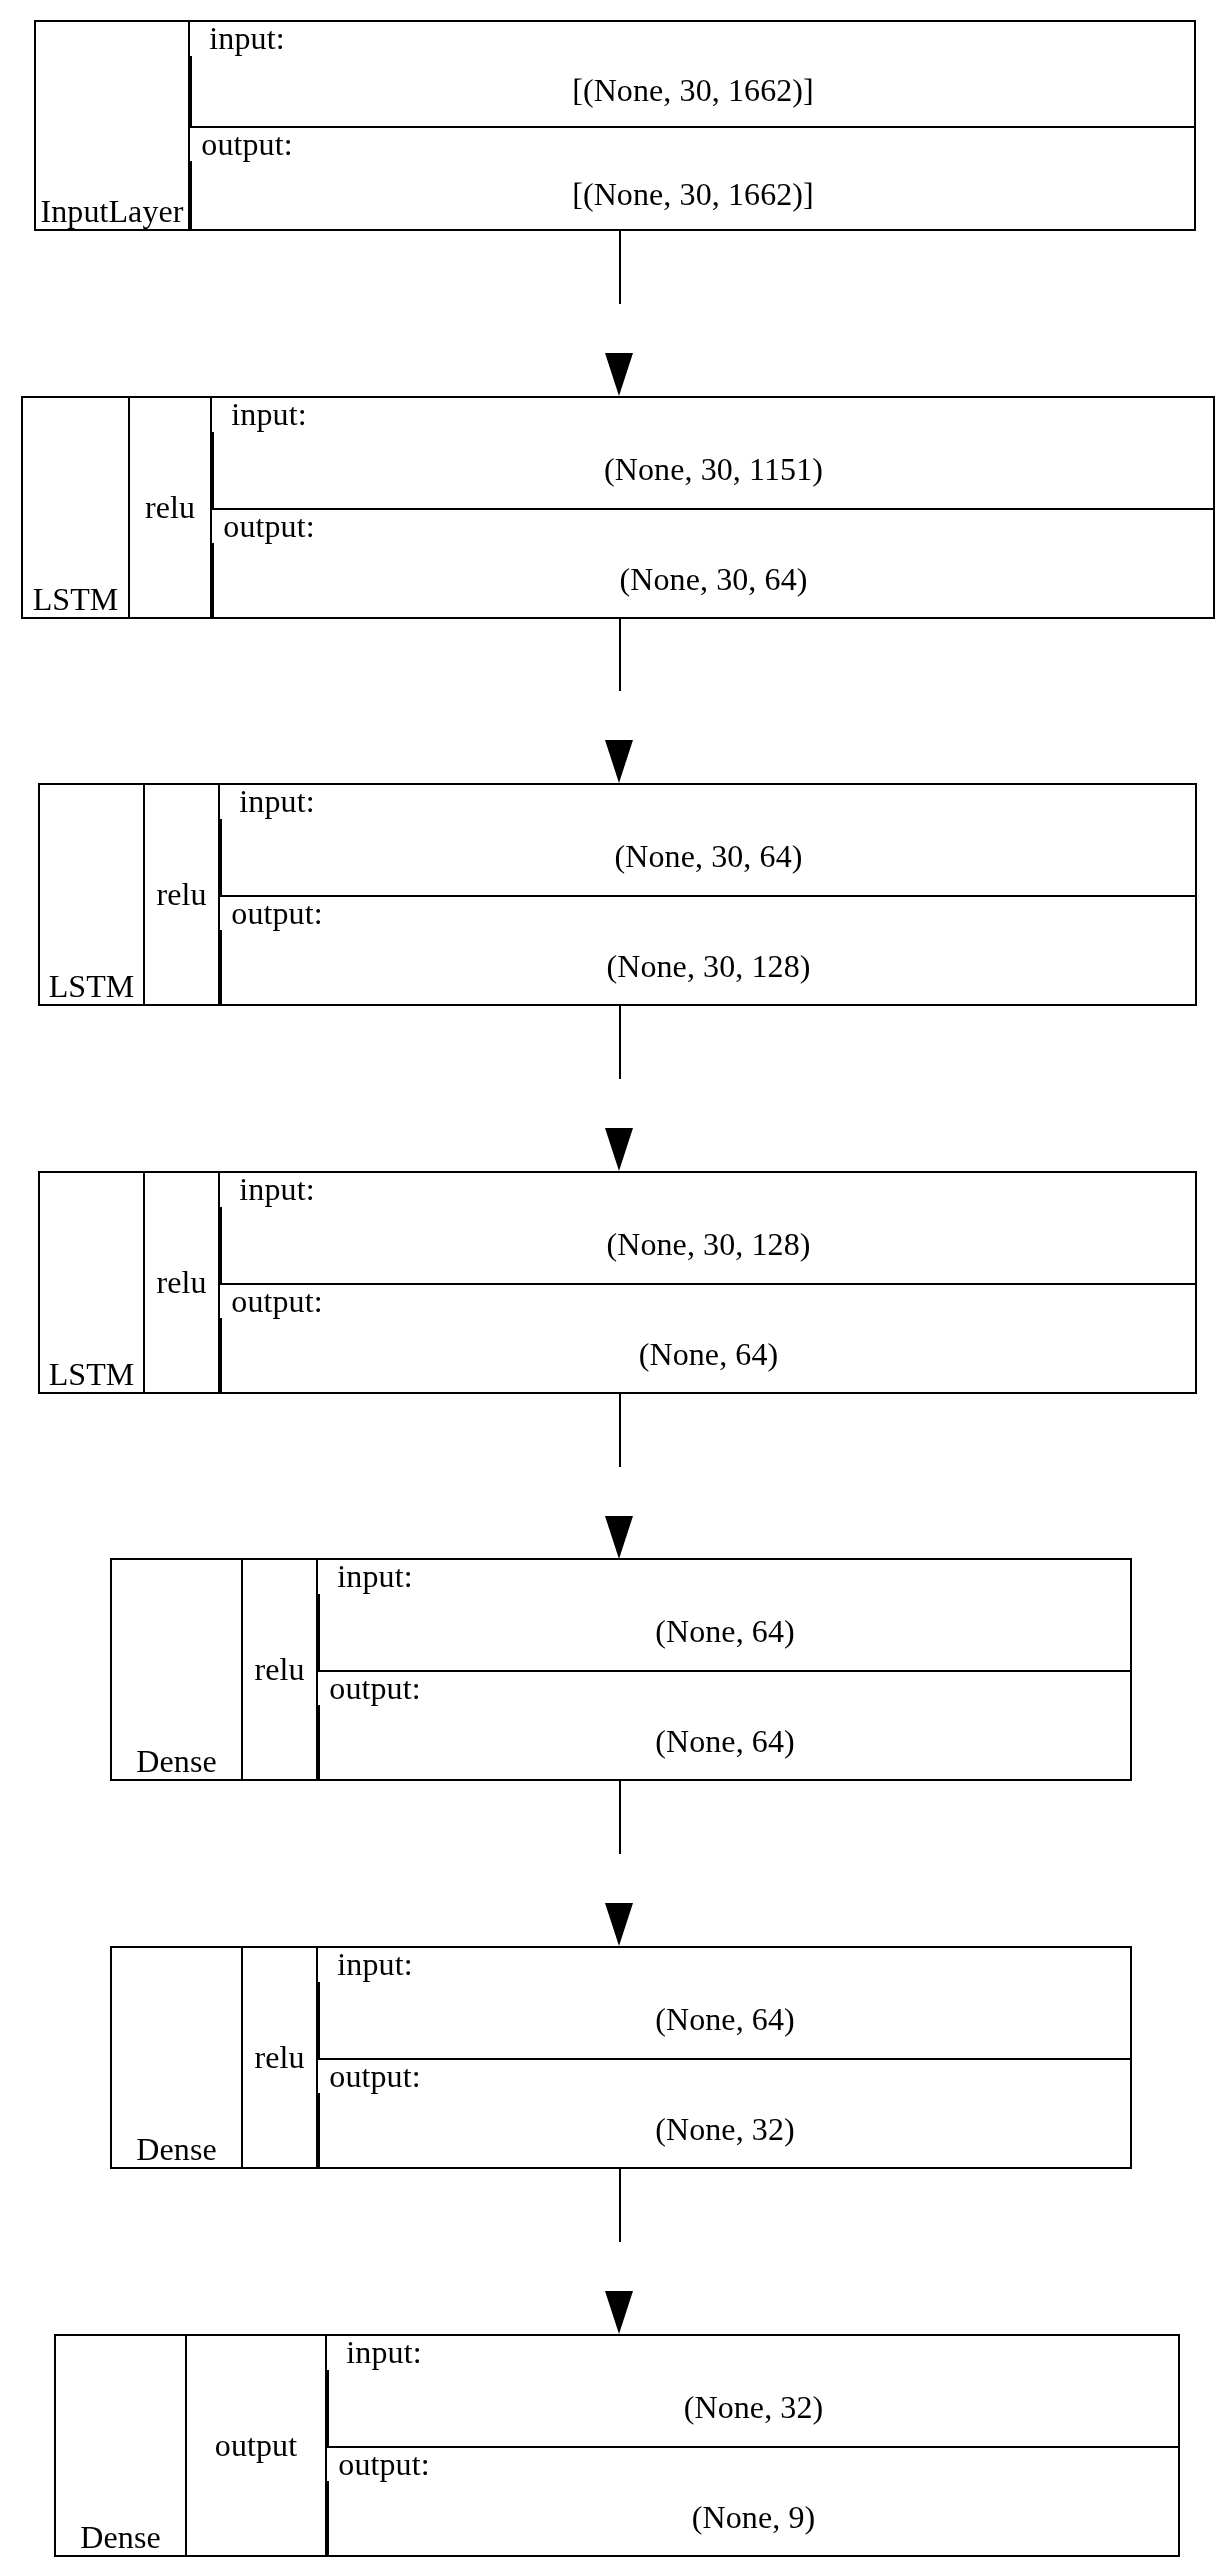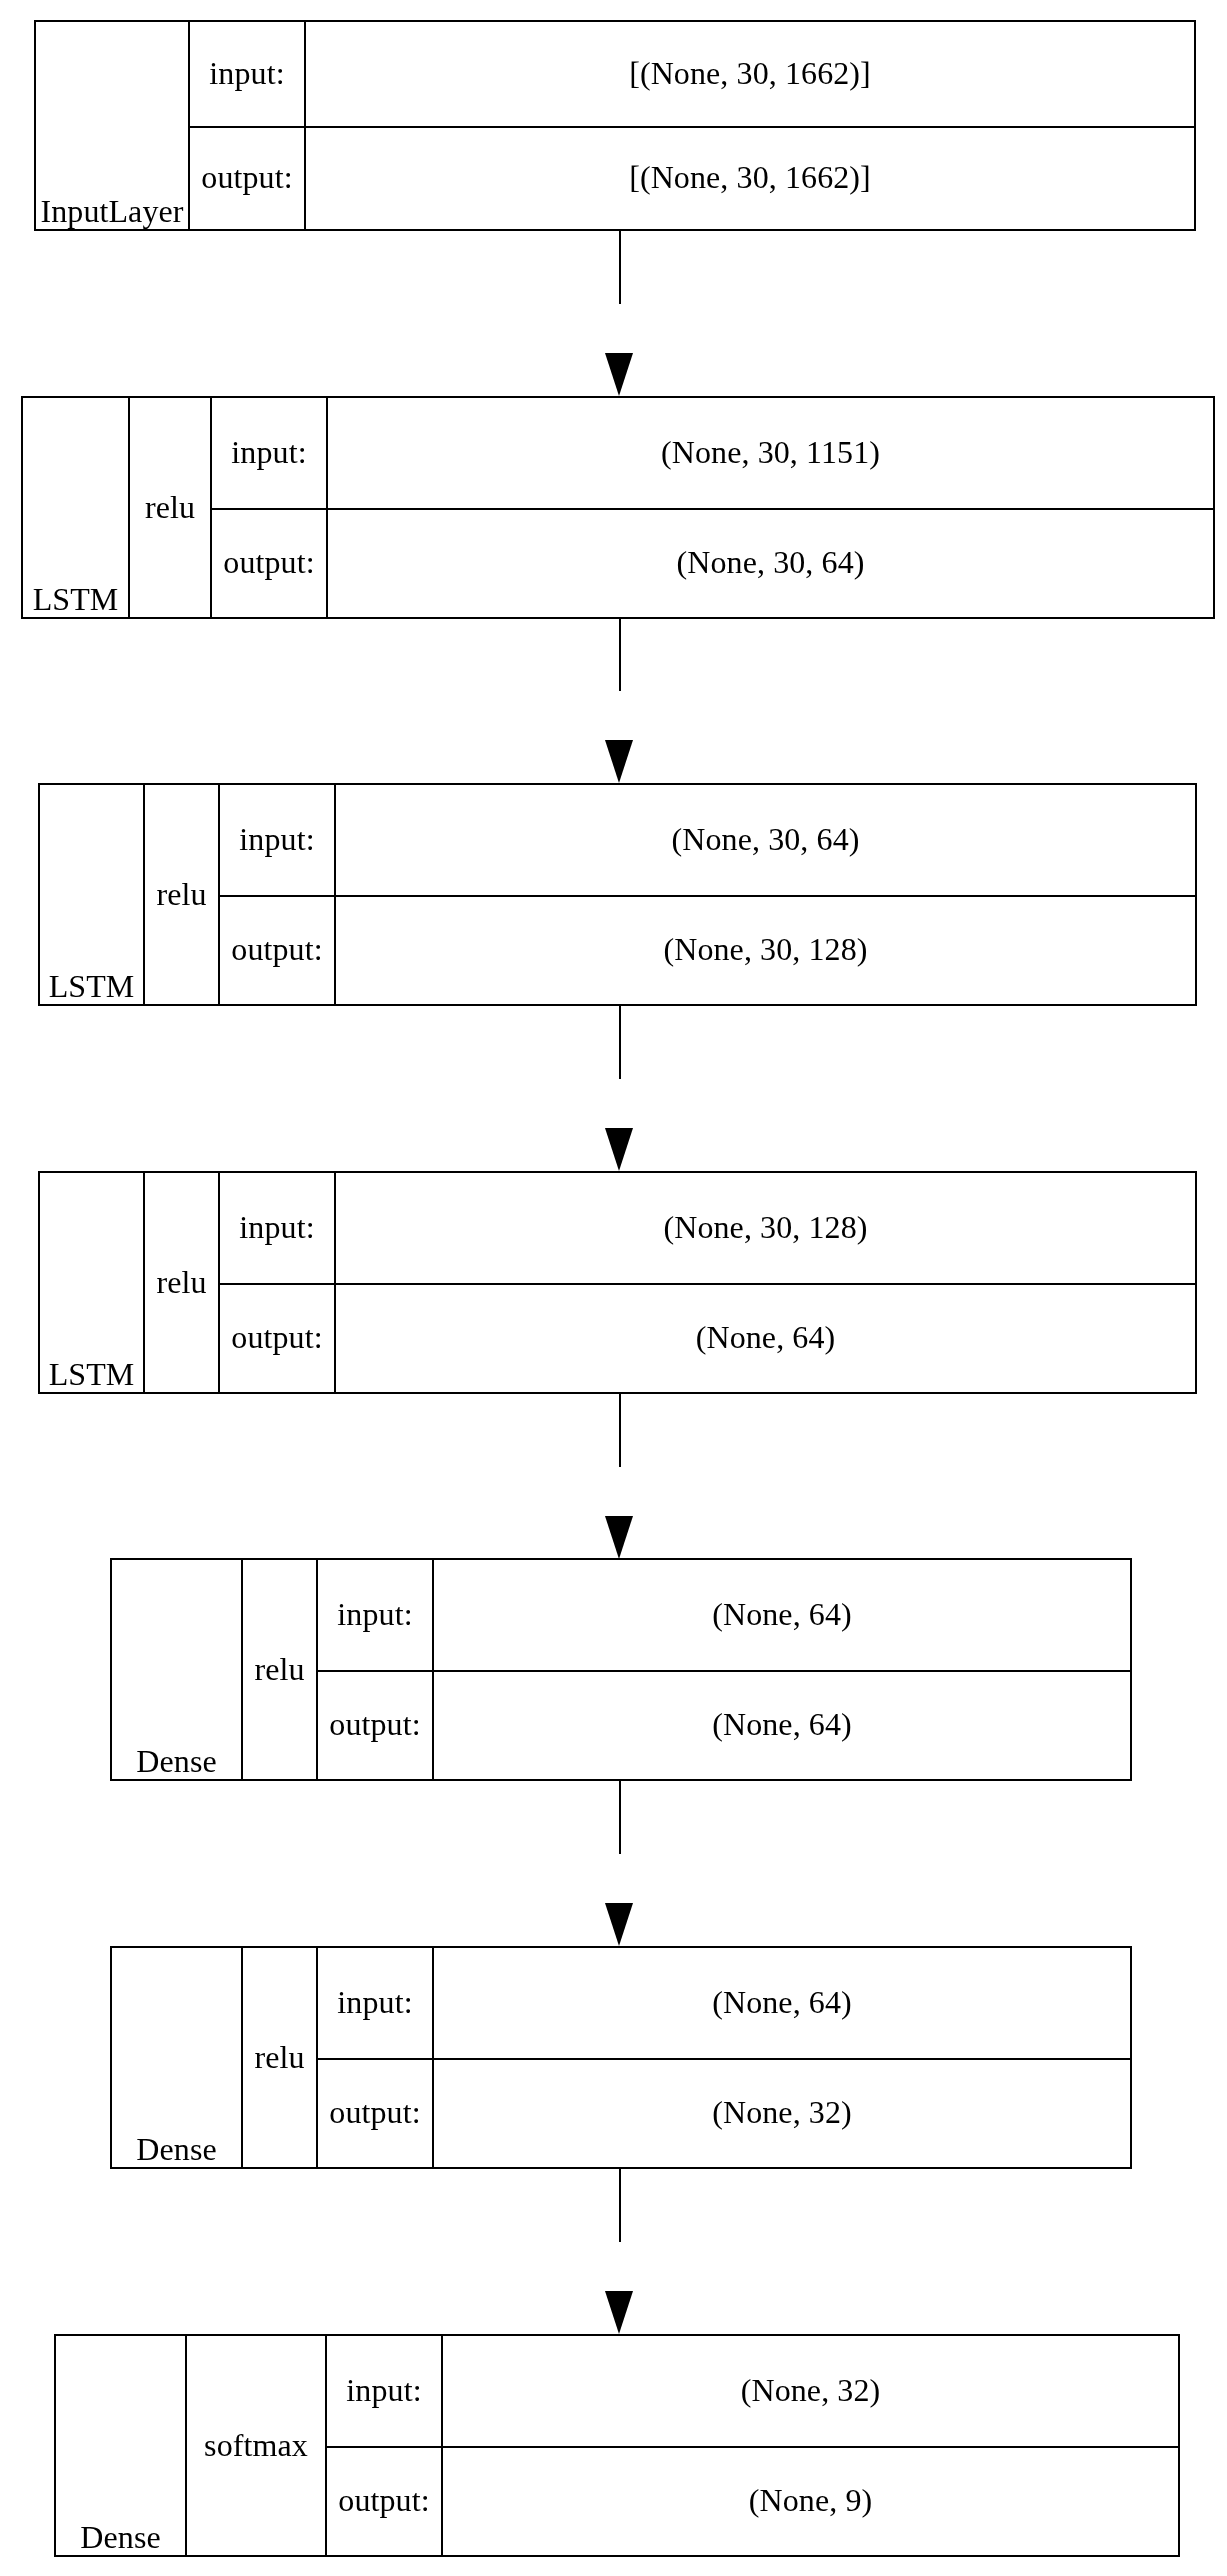--- a/index.html
+++ b/index.html
@@ -55,21 +55,21 @@
   .col-io {
     box-sizing: border-box;
     display: flex;
     flex-direction: column;
     flex: 1 1 auto;
     border-left: 2.1px solid #000000;
   }
   .io-row {
     box-sizing: border-box;
     display: flex;
-    flex-direction: row;
+    flex-direction: column;
     flex: 1 1 50%;
     min-height: 0;
   }
   .io-row + .io-row {
     border-top: 2.1px solid #000000;
     justify-content: flex-end;
   }
   .io-label {
     box-sizing: border-box;
     display: flex;
@@ -315,21 +315,21 @@
   <div class="arrow" style="left: 604px; top: 2169px; height: 165px;">
     <div class="arrow-stem" style="height: 73px;"></div>
     <div class="arrow-head"></div>
   </div>
 
   <div class="node" style="left: 54px; top: 2334px; width: 1126px; height: 223px;">
     <div class="col-name" style="width:129px;">
       <span class="txt">Dense</span>
     </div>
     <div class="col-act" style="width:140px;">
-      <span class="txt">softmax</span>
+      <span class="txt">output</span>
     </div>
     <div class="col-io">
       <div class="io-row">
         <div class="io-label" style="width:114px;">
           <span class="txt">input:</span>
         </div>
         <div class="io-shape">
           <span class="txt">(None, 32)</span>
         </div>
       </div>

